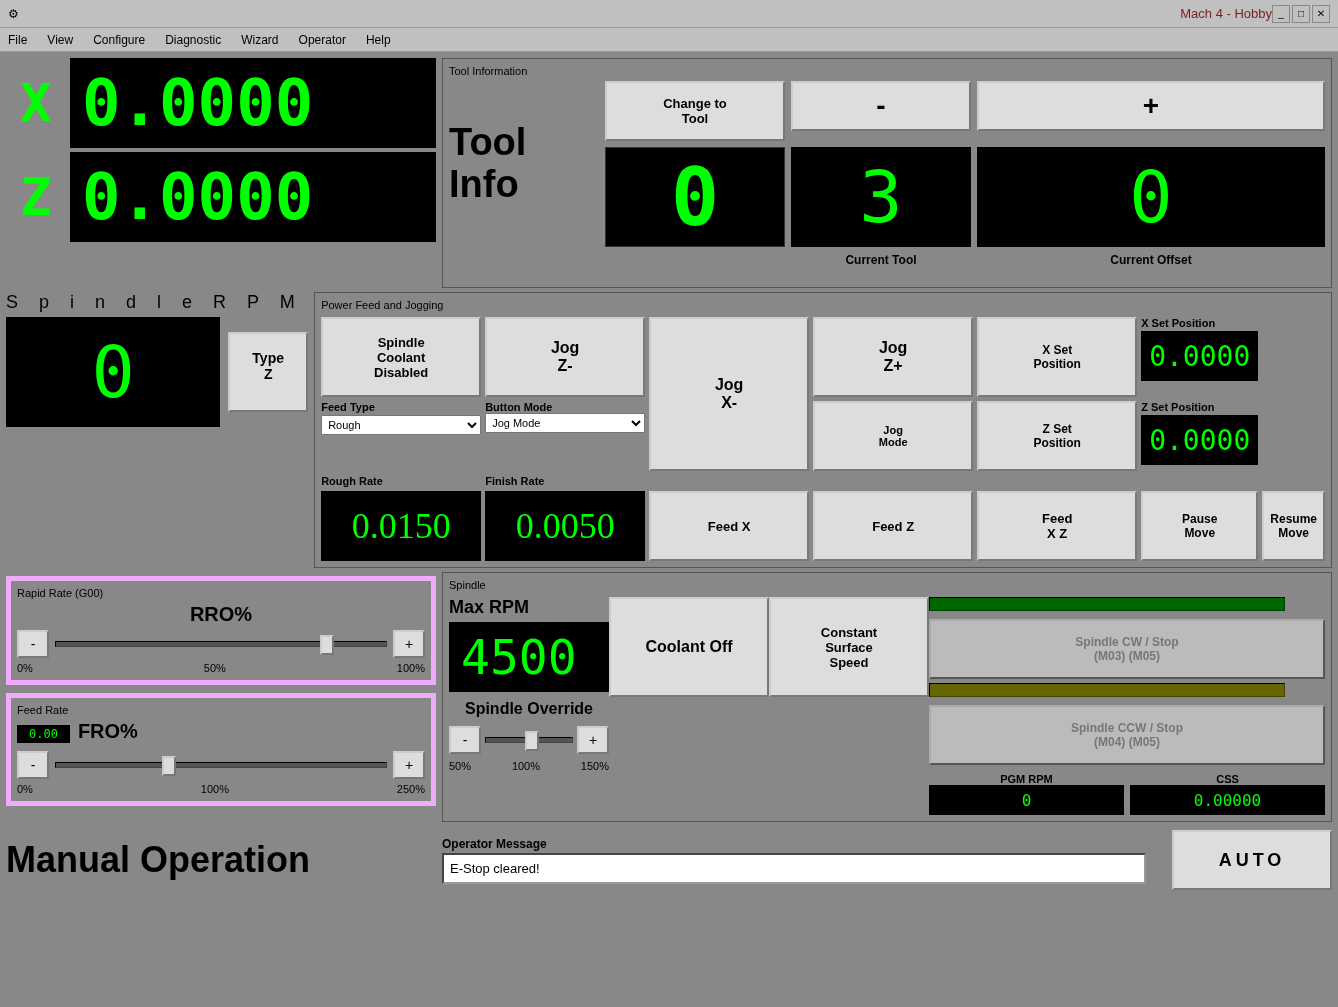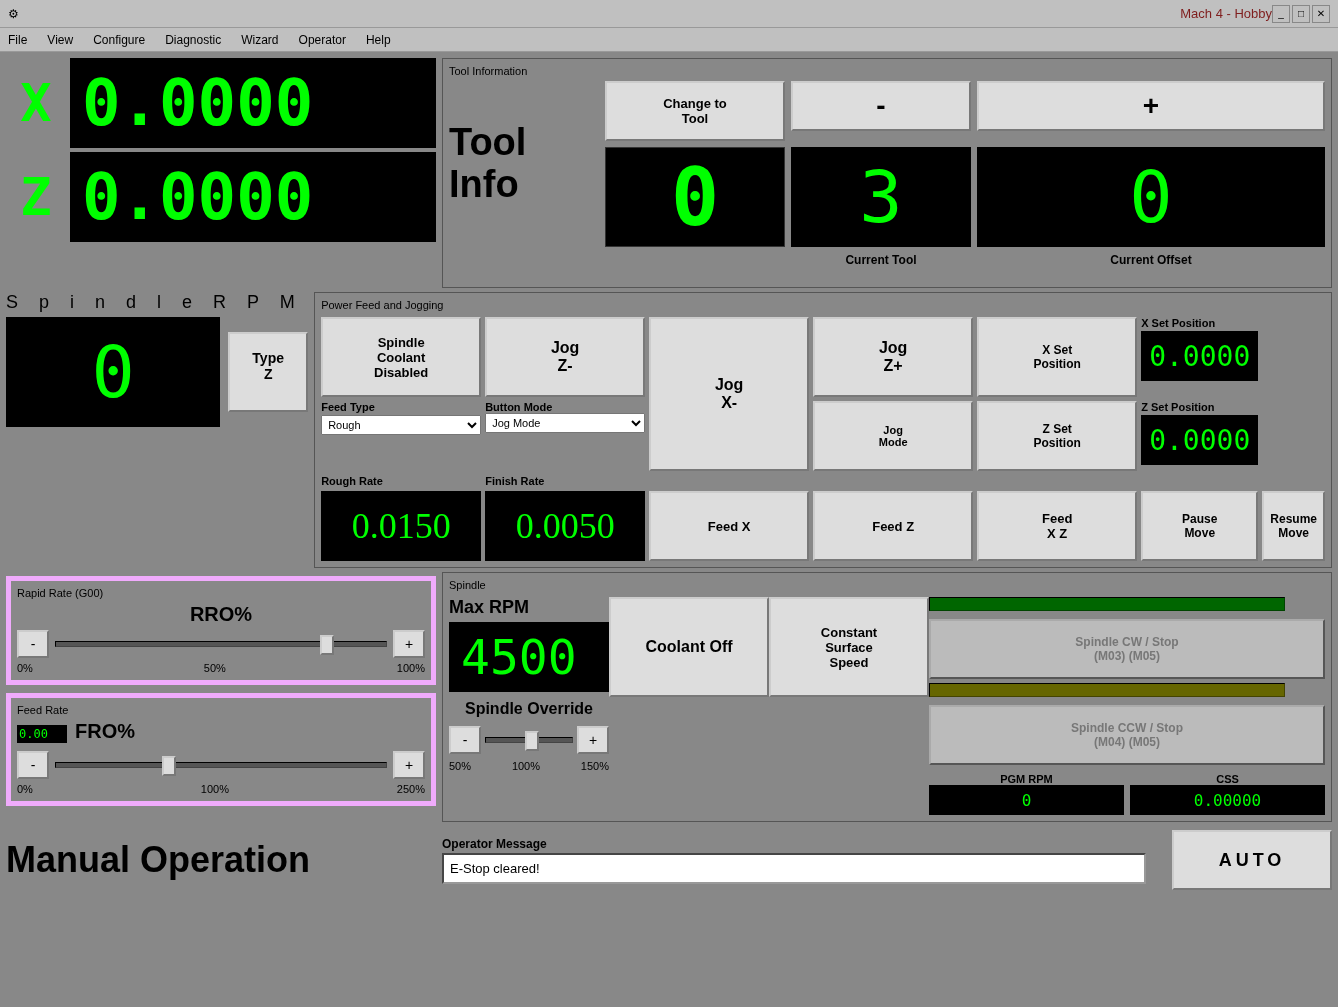--- a/index.html
+++ b/index.html
@@ -159,21 +159,21 @@
       display: flex;
       justify-content: space-between;
       margin-top: 4px;
       font-size: 11px;
     }
 
     .rate-value-box {
       background: #000;
       color: #00ff00;
       font-size: 12px;
-      padding: 2px 2px;
+      padding: 2px 12px;
       font-family: monospace;
       display: inline-block;
       min-width: 50px;
     }
     .tool-info-title {
       font-size: 11px;
       color: #000;
       margin-bottom: 4px;
     }
     .tool-number-display {

